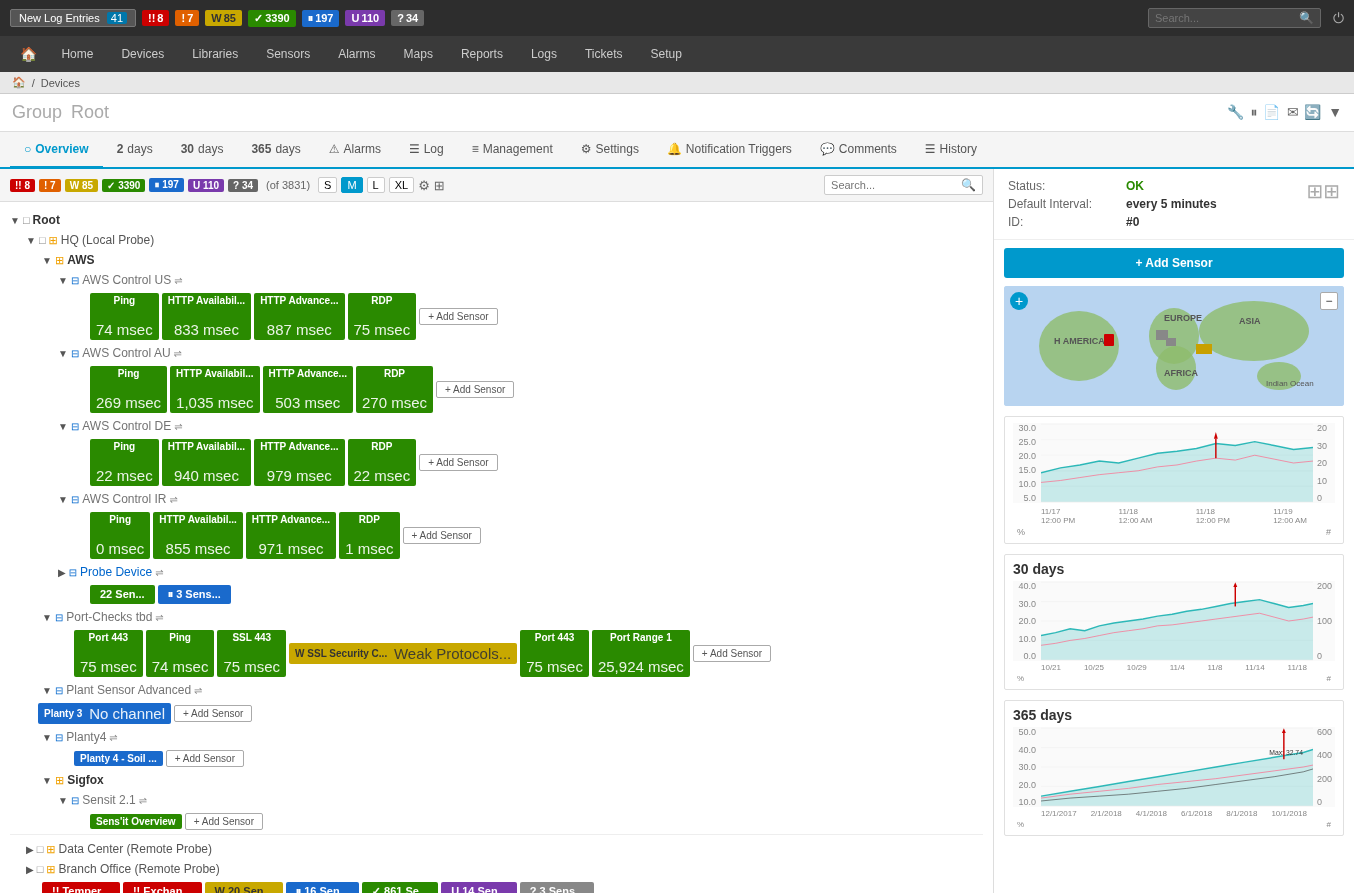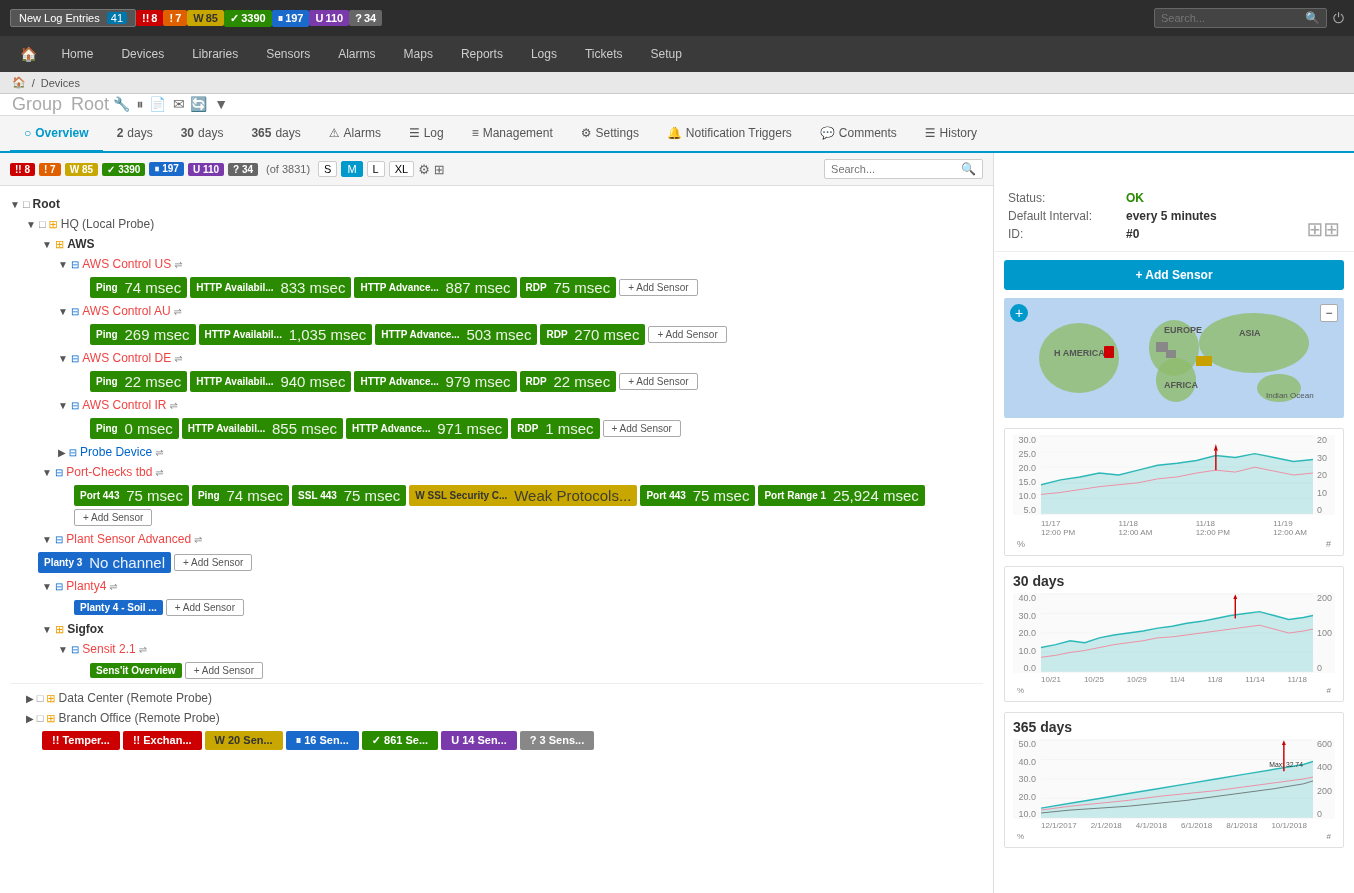--- a/index.html
+++ b/index.html
@@ -6,20 +6,21 @@
     body { font-family: Arial, sans-serif; font-size: 12px; background: #f0f0f0; color: #333; }
 
     
     .top-bar {
       background: #2d2d2d;
       color: #ccc;
       display: flex;
       align-items: center;
       padding: 0 10px;
       height: 36px;
+      gap: 6px;
     }
     .top-bar .new-log-btn {
       background: #555;
       border: 1px solid #777;
       color: #fff;
       padding: 2px 8px;
       font-size: 11px;
       cursor: pointer;
       border-radius: 2px;
       white-space: nowrap;
@@ -95,24 +96,24 @@
       display: flex;
       align-items: center;
       gap: 6px;
       border-bottom: 1px solid #ccc;
     }
     .breadcrumb a { color: #555; text-decoration: none; }
 
     
     .page-header {
       background: #fff;
-      padding: 0 12px;
-      display: flex;
-      align-items: center;
-      justify-content: flex-start;
+      padding: 8px 12px;
+      display: flex;
+      align-items: center;
+      justify-content: space-between;
       border-bottom: 1px solid #ddd;
     }
     .page-header .group-title { font-size: 18px; color: #0066cc; }
     .page-header .group-title span { color: #aaa; font-weight: normal; margin-right: 4px; }
     .page-header .header-icons { display: flex; gap: 6px; color: #666; font-size: 14px; cursor: pointer; }
 
     
     .tabs-bar {
       background: #f5f5f5;
       border-bottom: 2px solid #0099cc;
@@ -199,21 +200,21 @@
       width: 130px;
     }
 
     
     .device-tree {
       padding: 8px 10px;
     }
     .tree-label { font-size: 12px; }
     .tree-label.group { font-weight: bold; color: #333; }
     .tree-label.probe { color: #555; }
-    .tree-label.device { color: #ef4444; }
+    .tree-label.device { color: #737373; }
     .tree-indent-1 { margin-left: 16px; }
     .tree-indent-2 { margin-left: 32px; }
     .tree-indent-3 { margin-left: 48px; }
 
     .expand-icon { color: #555; font-size: 10px; cursor: pointer; }
 
     
     .sensors-row {
       display: flex;
       flex-wrap: wrap;
@@ -226,21 +227,21 @@
       align-items: center;
       gap: 2px;
       padding: 2px 6px;
       border-radius: 2px;
       font-size: 10px;
       color: #fff;
       white-space: nowrap;
     }
     .sensor-chip .sensor-name { font-weight: bold; }
     .sensor-chip .sensor-val { font-size: 15px; opacity: 0.9; }
-    .sensor-green { background: #2a8a00; }
+    .sensor-green { background: #2a8a00; flex-direction: column; }
     .sensor-blue { background: #1a6acc; }
     .sensor-yellow { background: #c8a800; color: #333; }
     .add-sensor-btn {
       display: inline-flex;
       align-items: center;
       gap: 2px;
       padding: 2px 8px;
       background: #fff;
       border: 1px solid #aaa;
       border-radius: 2px;
@@ -277,23 +278,22 @@
       background: #fff;
       overflow-y: auto;
       padding: 0;
     }
 
     
     .status-box {
       padding: 10px 14px;
       border-bottom: 1px solid #eee;
       display: flex;
-      align-items: flex-end;
+      align-items: flex-start;
       justify-content: space-between;
-      margin-top: 28px;
     }
     .status-info { display: flex; flex-direction: column; gap: 4px; }
     .status-row { display: flex; gap: 8px; font-size: 12px; }
     .status-key { color: #666; min-width: 110px; }
     .status-val { color: #333; font-weight: bold; }
     .status-val.ok { color: #2a8a00; }
     .qr-icon { font-size: 20px; color: #aaa; }
 
     
     .add-sensor-full {
@@ -660,20 +660,24 @@
         <span class="sensor-chip sensor-green"><span class="sensor-name">RDP</span>&nbsp;<span class="sensor-val">1 msec</span></span>
         <button class="add-sensor-btn">+ Add Sensor</button>
       </div>
 
       <div class="node-row tree-indent-3">
         <span class="expand-icon">▶</span>
         <span style="color:#0066cc;font-size:10px;">⊟</span>
         <span class="tree-label device" style="color:#0066cc;">Probe Device</span>
         <span style="font-size:10px;color:#888;">⇌</span>
       </div>
+      <div class="summary-badges" style="margin-left:80px;">
+        <span class="sum-badge sum-green">22 Sen...</span>
+        <span class="sum-badge sum-blue">⏸ 3 Sens...</span>
+      </div>
 
       <div class="node-row tree-indent-2">
         <span class="expand-icon">▼</span>
         <span style="color:#0066cc;font-size:10px;">⊟</span>
         <span class="tree-label device">Port-Checks tbd</span>
         <span style="font-size:10px;color:#888;">⇌</span>
       </div>
       <div class="sensors-row" style="margin-left:64px;">
         <span class="sensor-chip sensor-green"><span class="sensor-name">Port 443</span>&nbsp;<span class="sensor-val">75 msec</span></span>
         <span class="sensor-chip sensor-green"><span class="sensor-name">Ping</span>&nbsp;<span class="sensor-val">74 msec</span></span>

